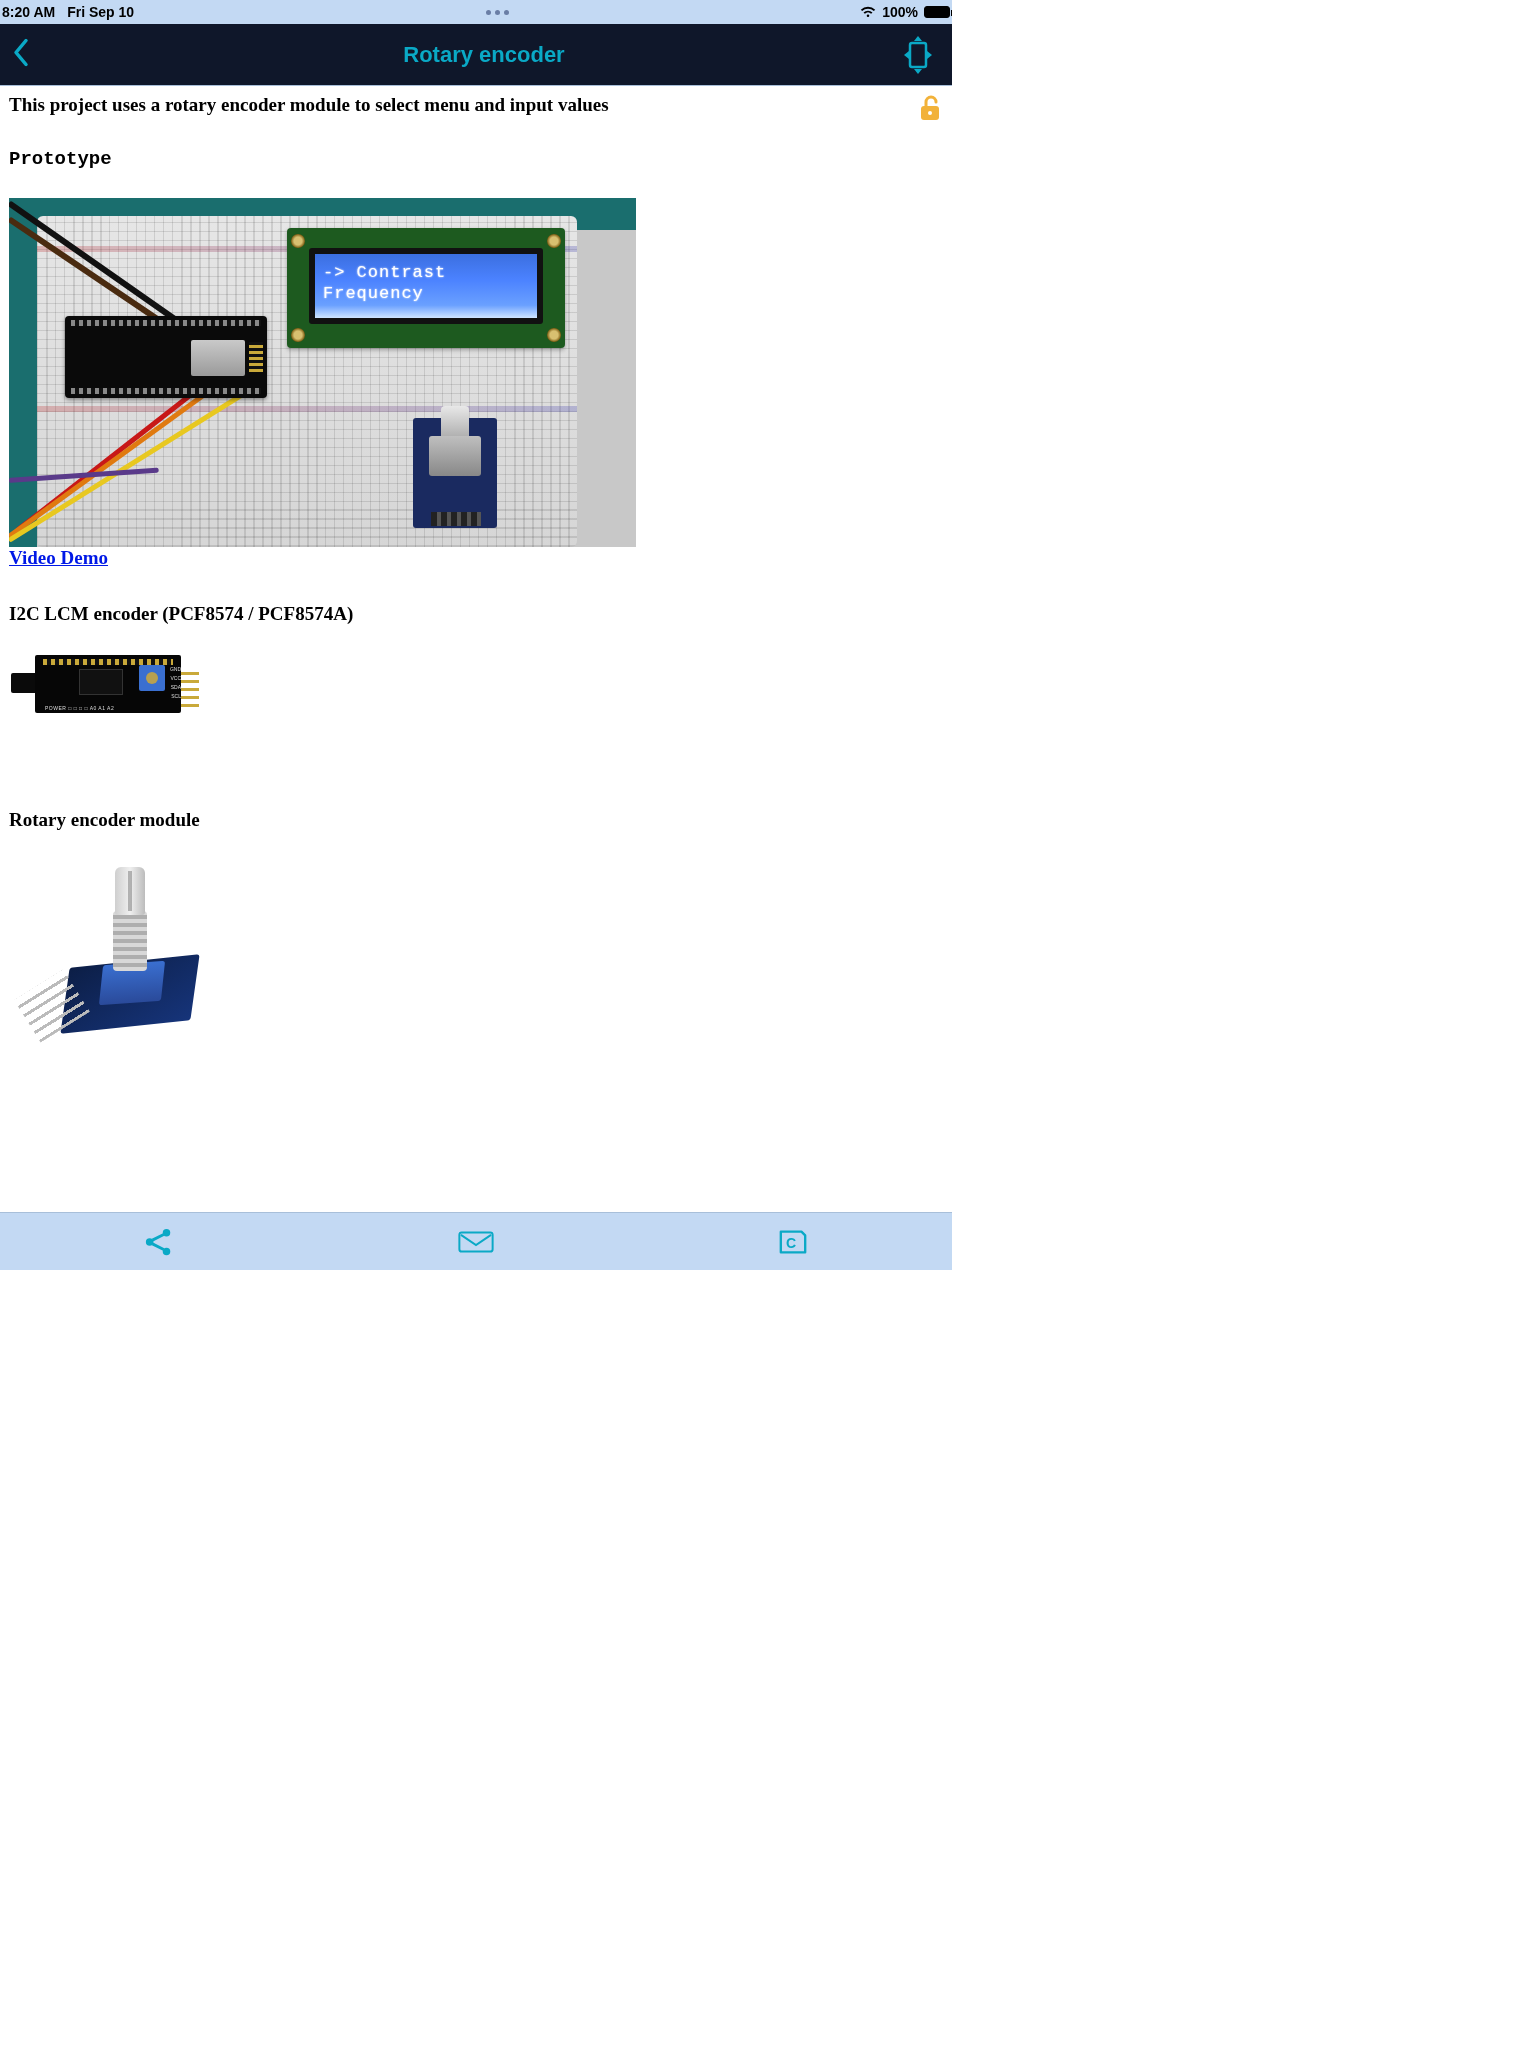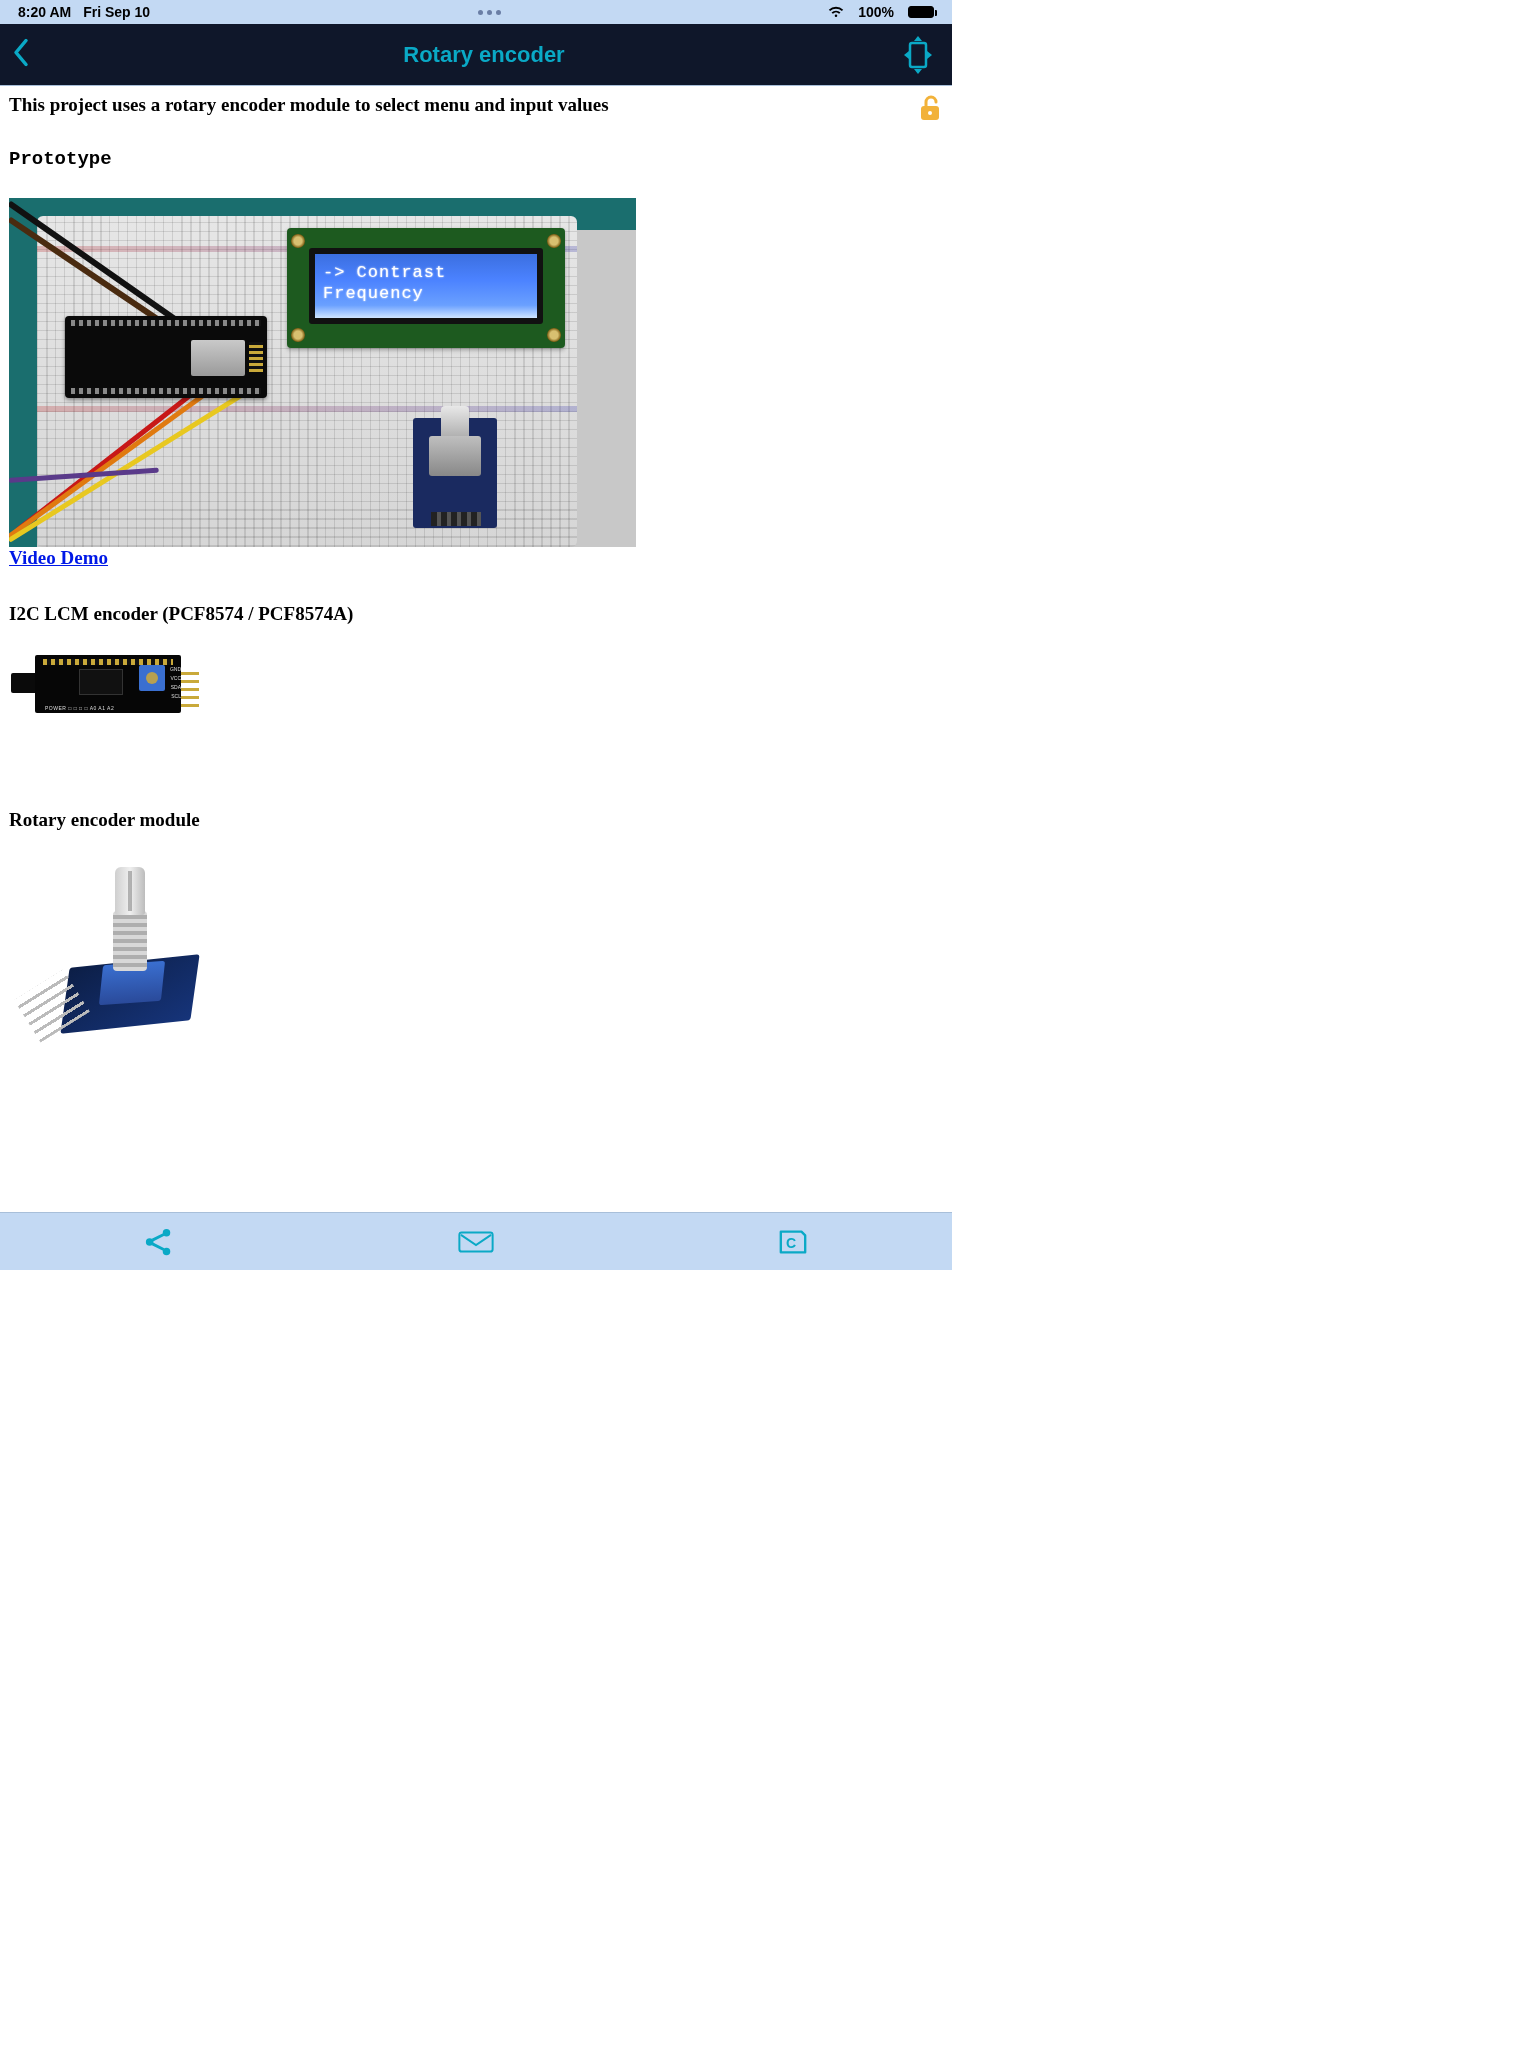--- a/index.html
+++ b/index.html
@@ -13,31 +13,31 @@
     position: relative;
   }
 
   
   .status-bar {
     height: 24px;
     background: #c3d9f3;
     display: flex;
     align-items: center;
     justify-content: space-between;
-    padding: 0 18px;
+    padding: 0 2px;
     font-size: 14px;
     font-weight: 600;
     color: #000;
   }
   .status-left { display: flex; align-items: center; gap: 12px; }
   .status-center { display: flex; gap: 4px; }
   .status-center .dot {
     width: 5px; height: 5px; border-radius: 50%; background: #6a7ea5;
   }
-  .status-right { display: flex; align-items: center; gap: 14px; }
+  .status-right { display: flex; align-items: center; gap: 6px; }
   .wifi-icon { width: 16px; height: 12px; }
   .battery {
     width: 26px; height: 12px;
     border: 1.5px solid #000;
     border-radius: 3px;
     position: relative;
     background: #000;
   }
   .battery::after {
     content: "";

